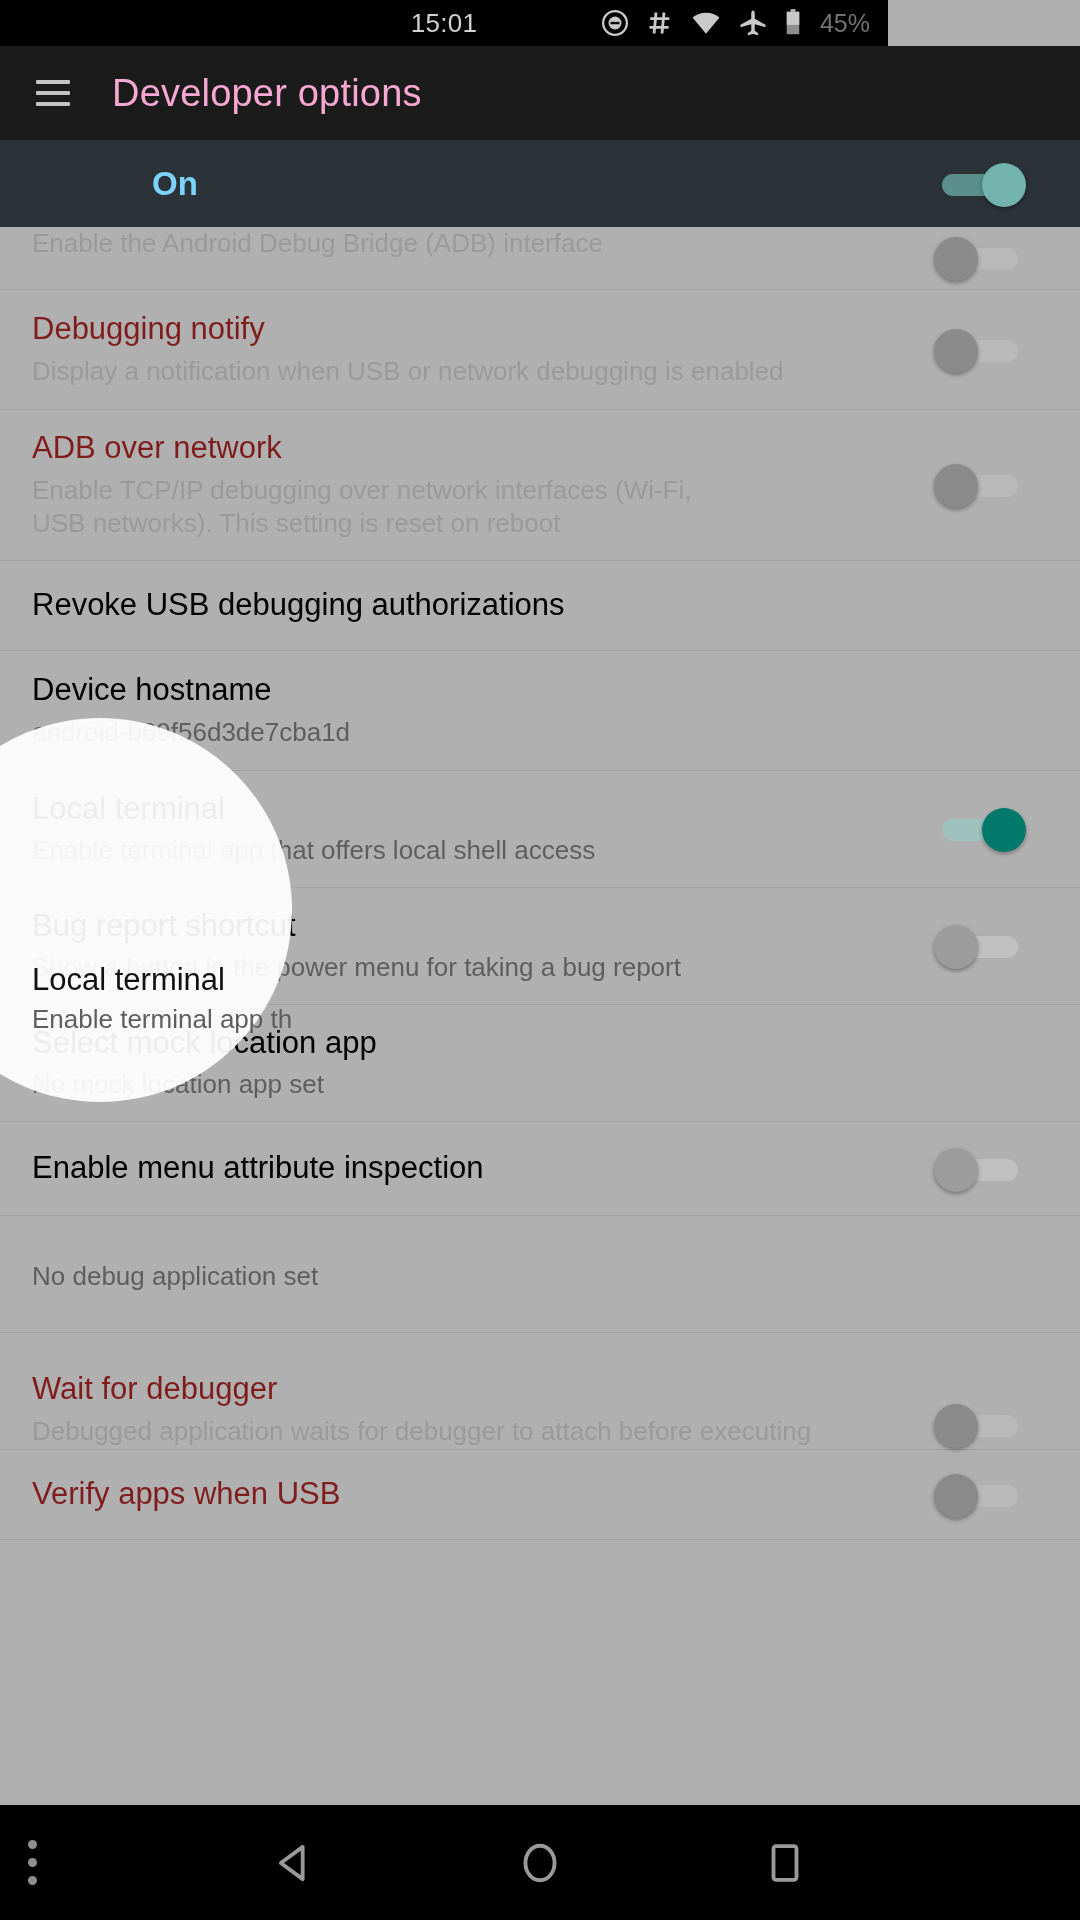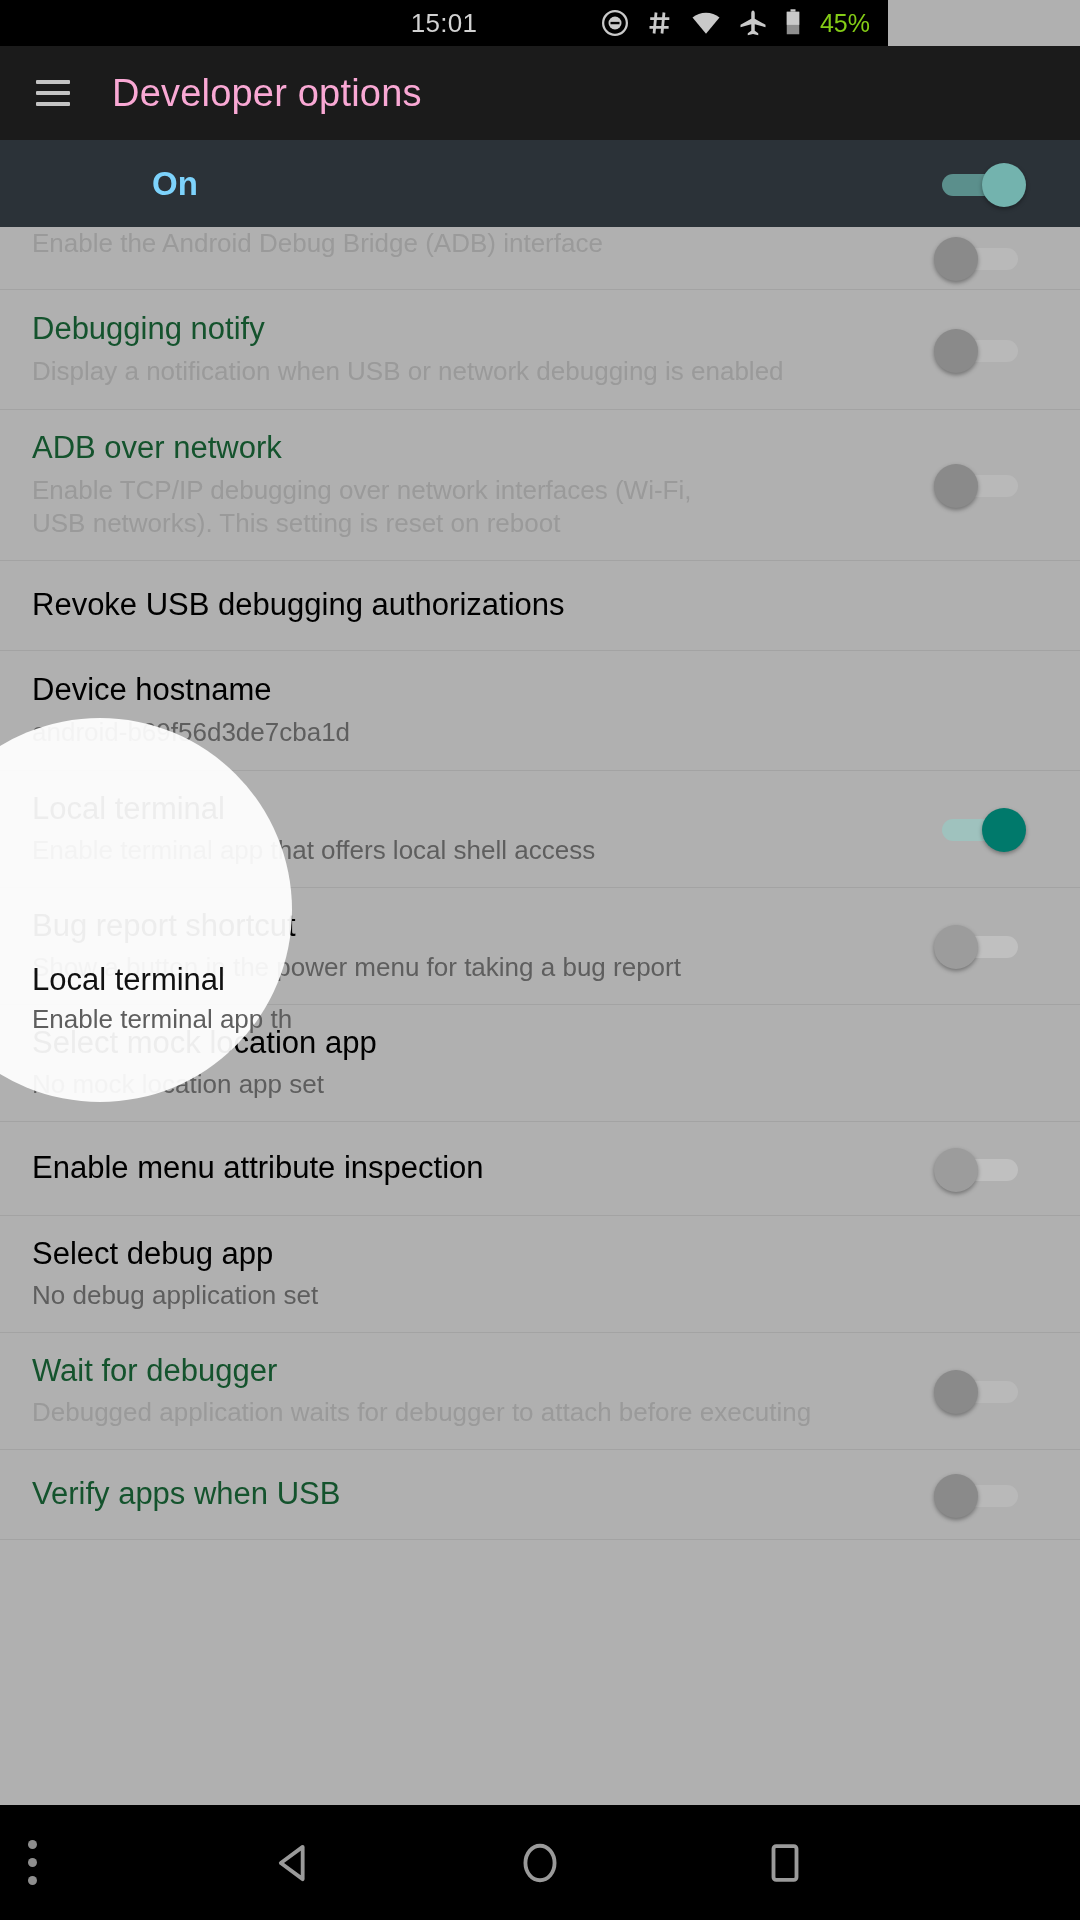--- a/index.html
+++ b/index.html
@@ -25,21 +25,21 @@
   }
   #status-clock {
     position:absolute; left:50%; transform:translateX(-50%);
     color:#d2d2d2; font-size:26px; letter-spacing:.3px;
   }
   #status-icons {
     position:absolute; right:18px;
     display:flex; align-items:center; gap:16px;
   }
   .sicon { display:block; fill:#c9c9c9; }
-  #battery-pct { color:#84cc16; font-size:25px; margin-left:2px; }
+  #battery-pct { color:#737373; font-size:25px; margin-left:2px; }
 
   
   #actionbar {
     position:absolute; top:46px; left:0;
     width:1080px; height:94px;
     background:#1b1b1b;
     display:flex; align-items:center;
   }
   #menu-btn {
     width:34px; height:26px;
@@ -103,21 +103,21 @@
     border-bottom:1px solid #a3a3a3;
     display:flex; align-items:center;
   }
   .row .txt { margin-left:32px; max-width:880px; }
   .row .title {
     color:#000000; font-size:31px; line-height:1.25;
   }
   .row .sub {
     color:#5e5e5e; font-size:26px; line-height:1.3; margin-top:6px;
   }
-  .row.dim .title { color:#14532d; }
+  .row.dim .title { color:#7f1d1d; }
   .row.dim .sub   { color:#9a9a9a; }
 
   
   #navbar {
     position:absolute; bottom:0; left:0;
     width:1080px; height:115px;
     background:#000;
     display:flex; align-items:center;
   }
   #nav-overflow {
@@ -266,25 +266,24 @@
         <div class="txt">
           <div class="title">Enable menu attribute inspection</div>
         </div>
         <div class="sw off">
           <div class="track"></div>
           <div class="thumb"></div>
         </div>
       </div>
       <div class="row" style="height: 117px;">
         <div class="txt">
-          <div class="title">Select debug app</div>
           <div class="sub">No debug application set</div>
         </div>
       </div>
-      <div class="row dim" style="height: 117px;">
+      <div class="row dim" style="height: 117px; align-items: flex-end;">
         <div class="txt">
           <div class="title">Wait for debugger</div>
           <div class="sub">Debugged application waits for debugger to attach before executing</div>
         </div>
         <div class="sw off disabled">
           <div class="track"></div>
           <div class="thumb"></div>
         </div>
       </div>
       <div class="row dim" style="height: 90px;">

